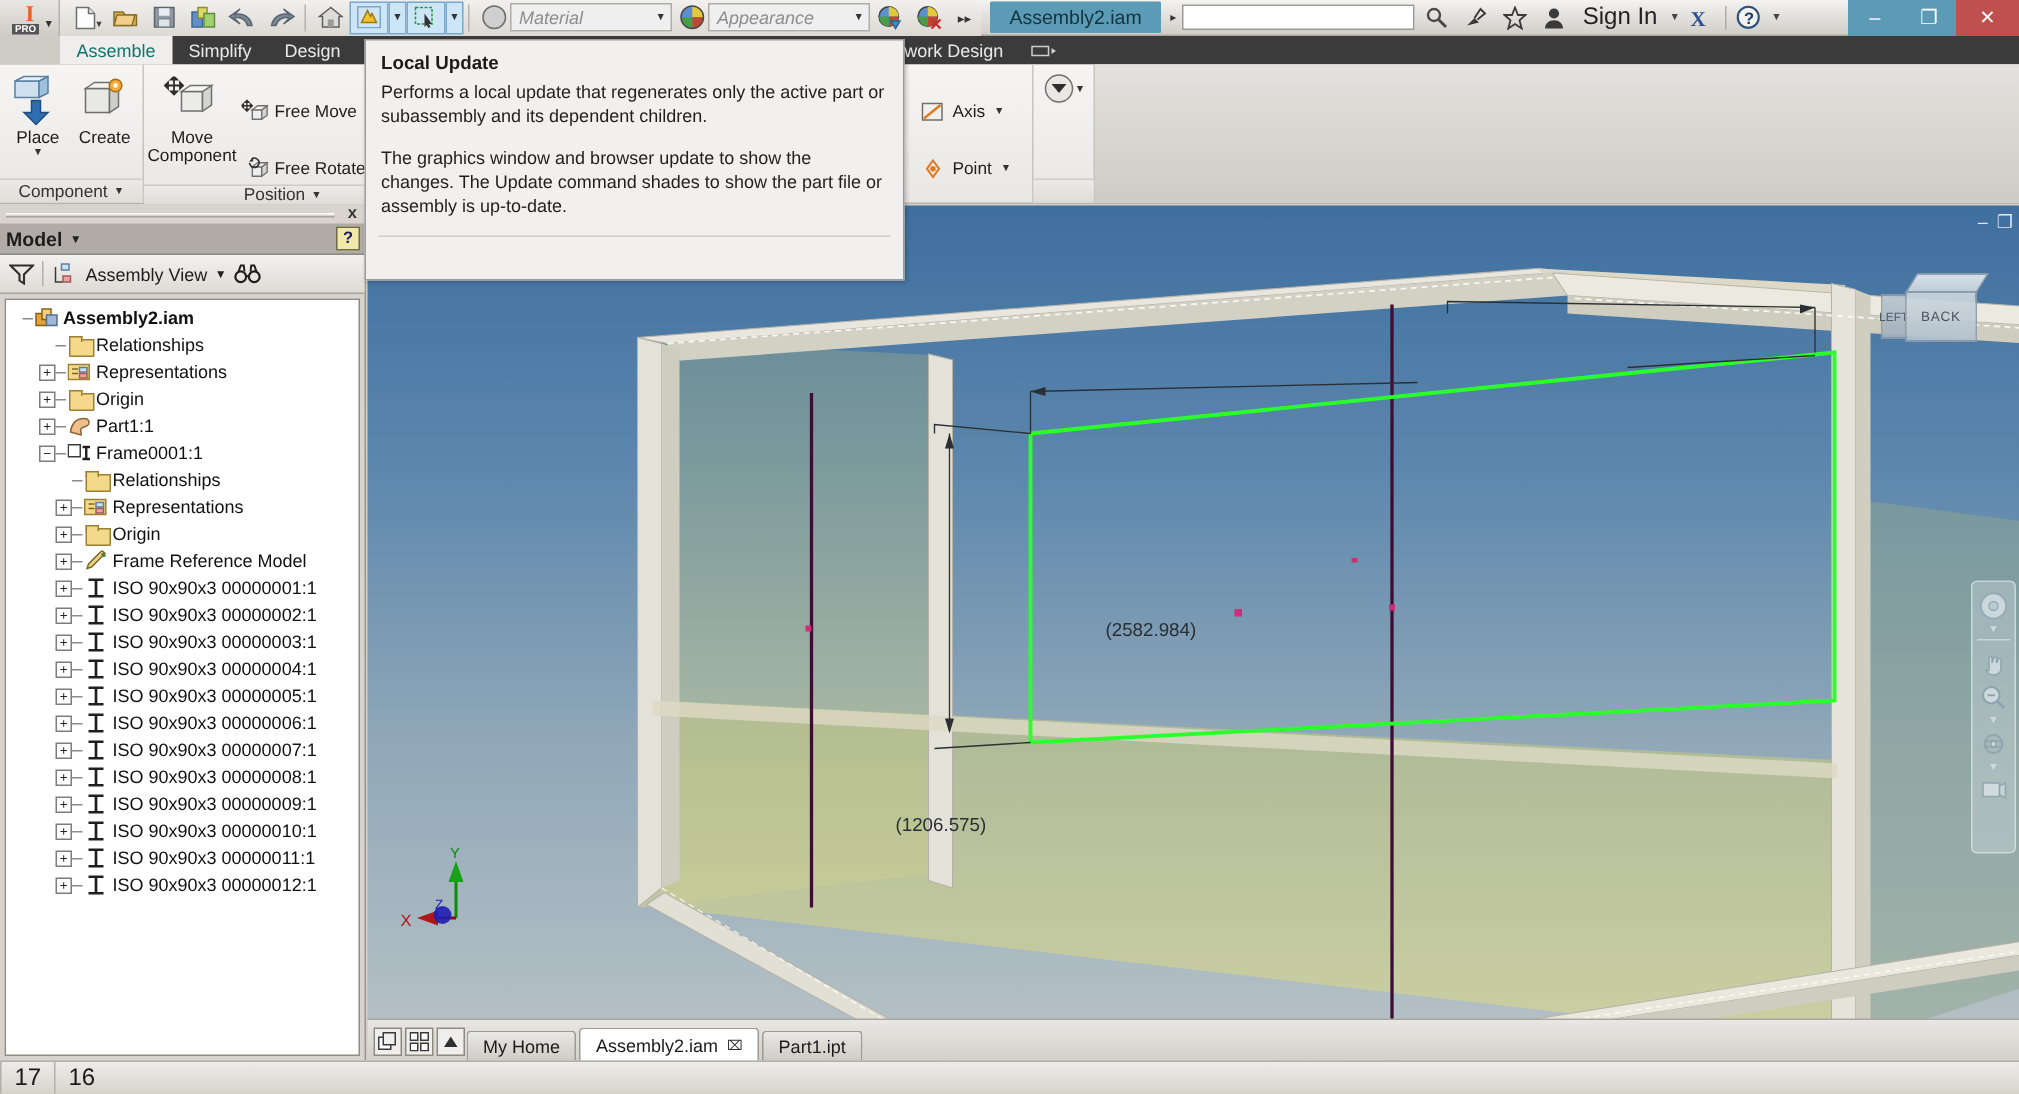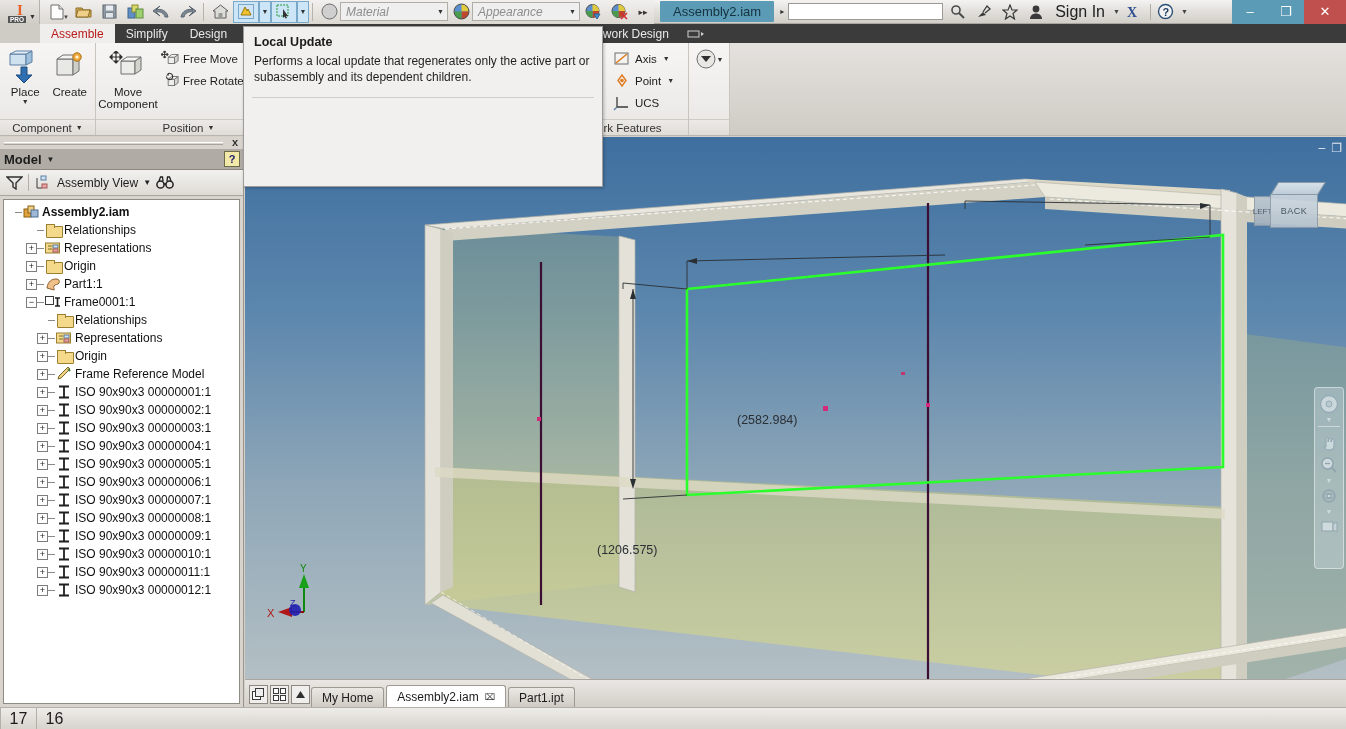--- a/index.html
+++ b/index.html
@@ -78,21 +78,21 @@
   .tabstrip {
     position: absolute; left: 0; top: 0; width: 1346px; height: 19px;
     background: #3b3b3b;
     display: flex; align-items: flex-end;
   }
   .tabstrip .spacer0 { width: 40px; height: 19px; background: #cfccc6; }
   .rtab {
     height: 19px; padding: 0 11px; color: #e9e9e9; font-size: 12px;
     display: flex; align-items: center;
   }
-  .rtab.active { background: #efeeec; color: #b91c1c; }
+  .rtab.active { background: #efeeec; color: #0f766e; }
 
   .panels {
     position: absolute; left: 0; top: 19px; width: 1346px; height: 93px;
     background: linear-gradient(to bottom,#f6f5f4,#e9e7e4);
     display: flex; align-items: stretch;
     border-bottom: 1px solid #b8b4ae;
   }
   .panel {
     display: flex; flex-direction: column; border-right: 1px solid #c8c4be;
     position: relative;
@@ -107,21 +107,21 @@
   .bigbtn {
     width: 48px; display: flex; flex-direction: column; align-items: center;
     font-size: 11.5px; color: #1d1d1d; padding-top: 2px;
   }
   .bigbtn .gl { height: 38px; display:flex; align-items:center; justify-content:center; }
   .bigbtn .lbl { text-align: center; line-height: 12px; }
   .bigbtn .arr { font-size: 7px; color: #333; }
   .wbtn { width: 56px; }
   .smallrow { display: flex; flex-direction: column; gap: 1px; padding-top: 2px; }
   .smallbtn { display: flex; align-items: center; gap: 4px; height: 21px;
-              font-size: 11.5px; color: #1d1d1d; padding: 0 3px; }
+              font-size: 11.5px; color: #1d1d1d; padding: 0 3px; margin-top: 16px; }
   .smallbtn.dim { color: #a8a5a1; }
   .smallbtn .sg { width: 18px; height: 18px; display:flex;align-items:center;justify-content:center; }
   .smallbtn .sa { font-size: 7px; color: #333; margin-left: 2px; }
 
   
   .tooltip {
     position: absolute; left: 243px; top: 26px; width: 360px; height: 161px;
     background: #f1f0ef; border: 1px solid #9c9c9c;
     box-shadow: 1px 1px 3px rgba(0,0,0,0.25);
     z-index: 90; padding: 0;
@@ -683,20 +683,21 @@
       </div>
 
       <div style="flex:1 1 auto;background:linear-gradient(to bottom,#e4e2de,#cfcbc5);"></div>
     </div>
   </div>
 
   <div class="tooltip">
     <div class="tt-title">Local Update</div>
     <div class="tt-body">
       <p>Performs a local update that regenerates only the active part or subassembly and its dependent children.</p>
+      <p>The graphics window and browser update to show the changes. The Update command shades to show the part file or assembly is up-to-date.</p>
     </div>
     <div class="tt-sep"></div>
   </div>
 
   <div class="browser">
     <div class="br-closerow">
       <div class="line"></div>
       <div class="xm">x</div>
     </div>
     <div class="br-header">

